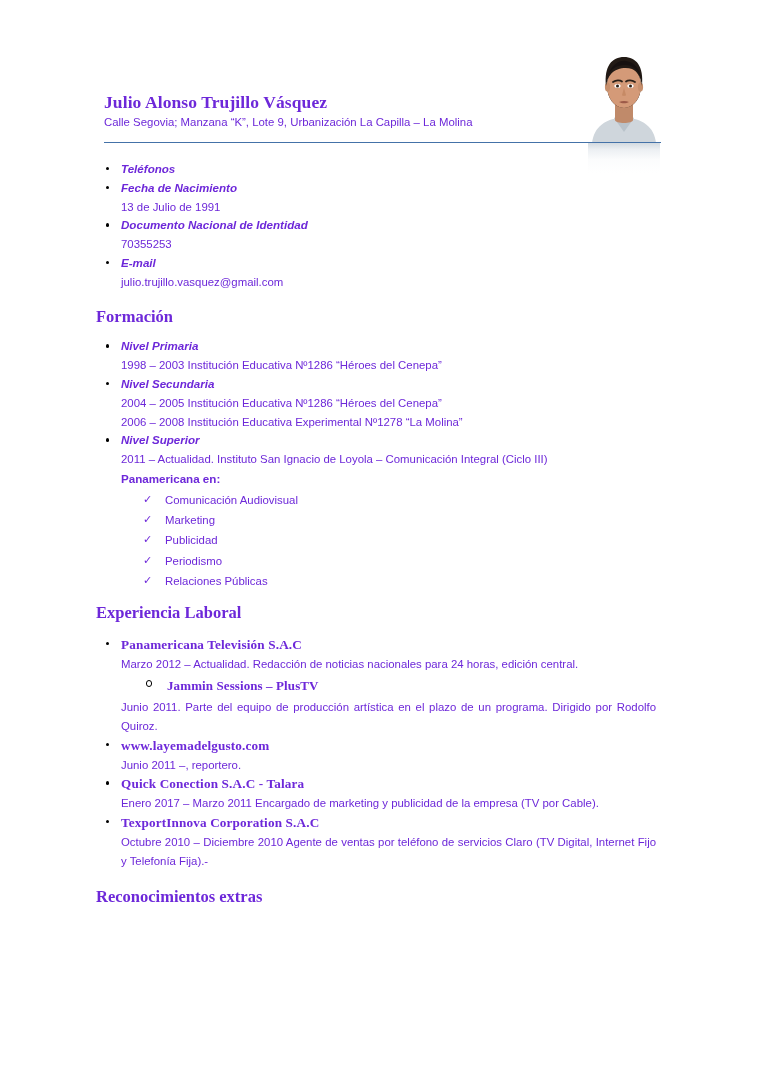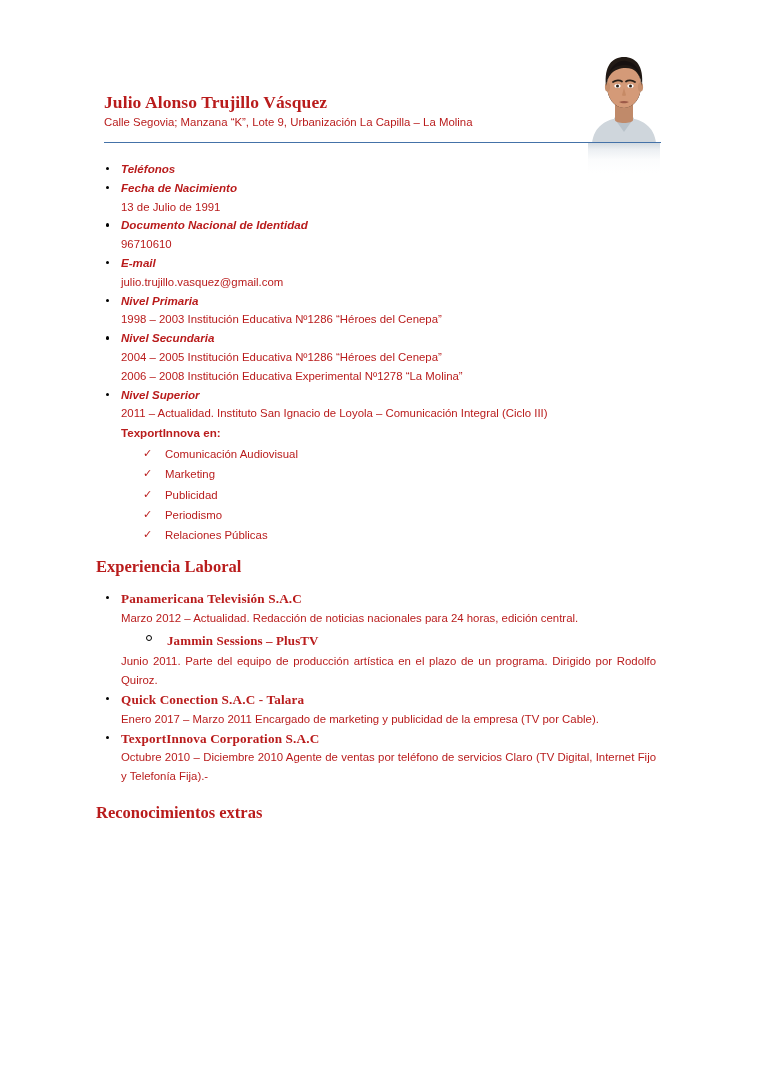--- a/index.html
+++ b/index.html
@@ -7,21 +7,21 @@
     padding: 0;
     background: #ffffff;
   }
   .page {
     position: relative;
     width: 756px;
     height: 1087px;
     background: #ffffff;
     overflow: hidden;
     font-family: "Liberation Sans", sans-serif;
-    color: #b91c1c;
+    color: #6d28d9;
   }
 
   
   .header-block {
     position: absolute;
     left: 104px;
     top: 92px;
     width: 560px;
   }
   .full-name {
@@ -262,43 +262,44 @@
     <ul class="bl">
       <li>
         <span class="b-label">Teléfonos</span>
       </li>
       <li>
         <span class="b-label">Fecha de Nacimiento</span>
         <span class="b-sub">13 de Julio de 1991</span>
       </li>
       <li>
         <span class="b-label">Documento Nacional de Identidad</span>
-        <span class="b-sub">96710610</span>
+        <span class="b-sub">70355253</span>
       </li>
       <li>
         <span class="b-label">E-mail</span>
         <span class="b-sub">julio.trujillo.vasquez@gmail.com</span>
       </li>
     </ul>
 
+    <h2 class="section-heading heading-formacion">Formación</h2>
 
     <ul class="bl">
       <li class="nivel-item">
         <span class="b-label">Nivel Primaria</span>
         <span class="b-sub">1998 – 2003 Institución Educativa Nº1286 “Héroes del Cenepa”</span>
       </li>
       <li class="nivel-item">
         <span class="b-label">Nivel Secundaria</span>
         <span class="b-sub">2004 – 2005 Institución Educativa Nº1286 “Héroes del Cenepa”</span>
         <span class="b-sub">2006 – 2008 Institución Educativa Experimental Nº1278 “La Molina”</span>
       </li>
       <li class="nivel-item">
         <span class="b-label">Nivel Superior</span>
         <span class="b-sub">2011 – Actualidad. Instituto San Ignacio de Loyola – Comunicación Integral (Ciclo III)</span>
-        <span class="b-strong">TexportInnova en:</span>
+        <span class="b-strong">Panamericana en:</span>
         <ul class="ck">
           <li>
             <span class="ck-mark">✓</span>
             <span>Comunicación Audiovisual</span>
           </li>
           <li>
             <span class="ck-mark">✓</span>
             <span>Marketing</span>
           </li>
           <li>
@@ -324,20 +325,24 @@
         <span class="b-label-serif">Panamericana Televisión S.A.C</span>
         <span class="b-sub">Marzo 2012 – Actualidad. Redacción de noticias nacionales para 24 horas, edición central.</span>
         <ul class="hc">
           <li>
             <span class="hc-title">Jammin Sessions – PlusTV</span>
           </li>
         </ul>
         <span class="b-sub justif">Junio 2011. Parte del equipo de producción artística en el plazo de un programa. Dirigido por Rodolfo Quiroz.</span>
       </li>
       <li class="exp-item">
+        <span class="b-label-serif">www.layemadelgusto.com</span>
+        <span class="b-sub">Junio 2011 –, reportero.</span>
+      </li>
+      <li class="exp-item">
         <span class="b-label-serif">Quick Conection S.A.C - Talara</span>
         <span class="b-sub justif">Enero 2017 – Marzo 2011 Encargado de marketing y publicidad de la empresa (TV por Cable).</span>
       </li>
       <li class="exp-item">
         <span class="b-label-serif">TexportInnova Corporation S.A.C</span>
         <span class="b-sub justif">Octubre 2010 – Diciembre 2010 Agente de ventas por teléfono de servicios Claro (TV Digital, Internet Fijo y Telefonía Fija).-</span>
       </li>
     </ul>
 
     <h2 class="section-heading heading-reconocimientos">Reconocimientos extras</h2>

